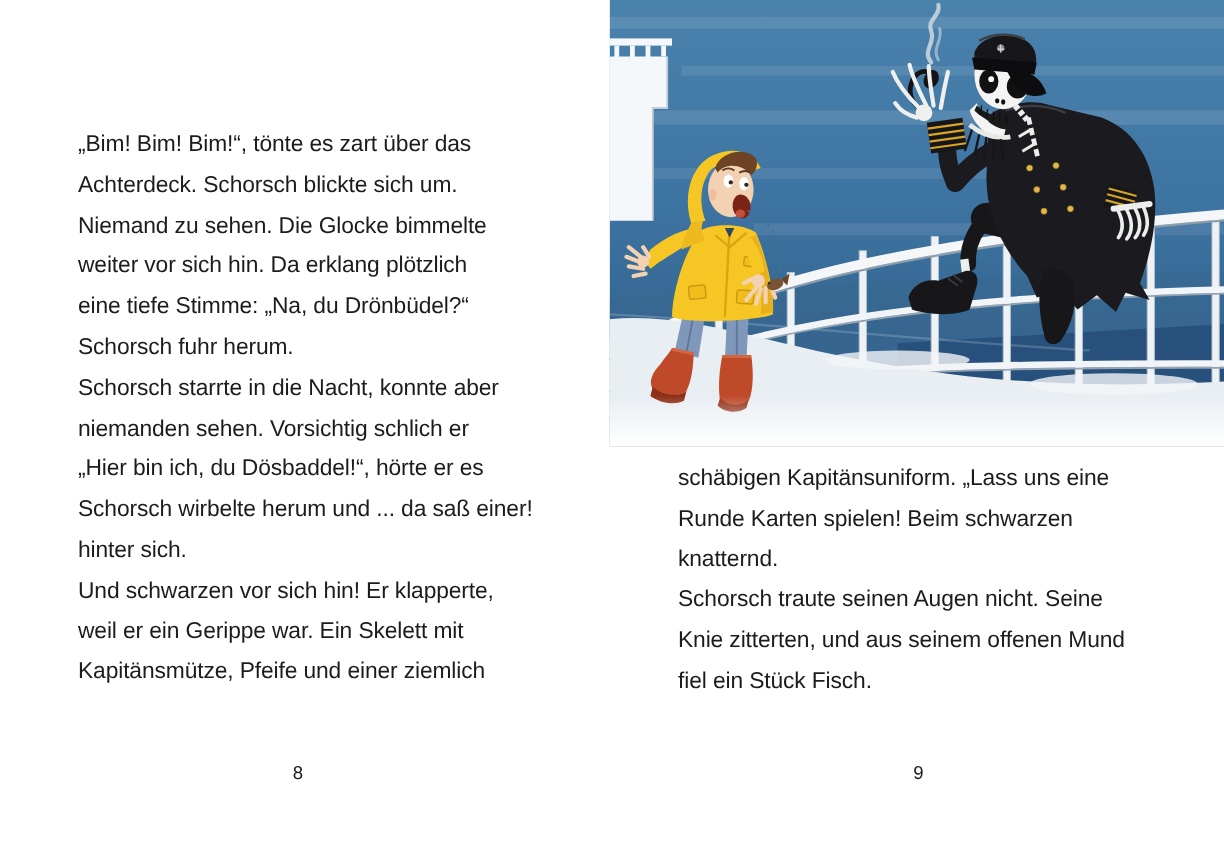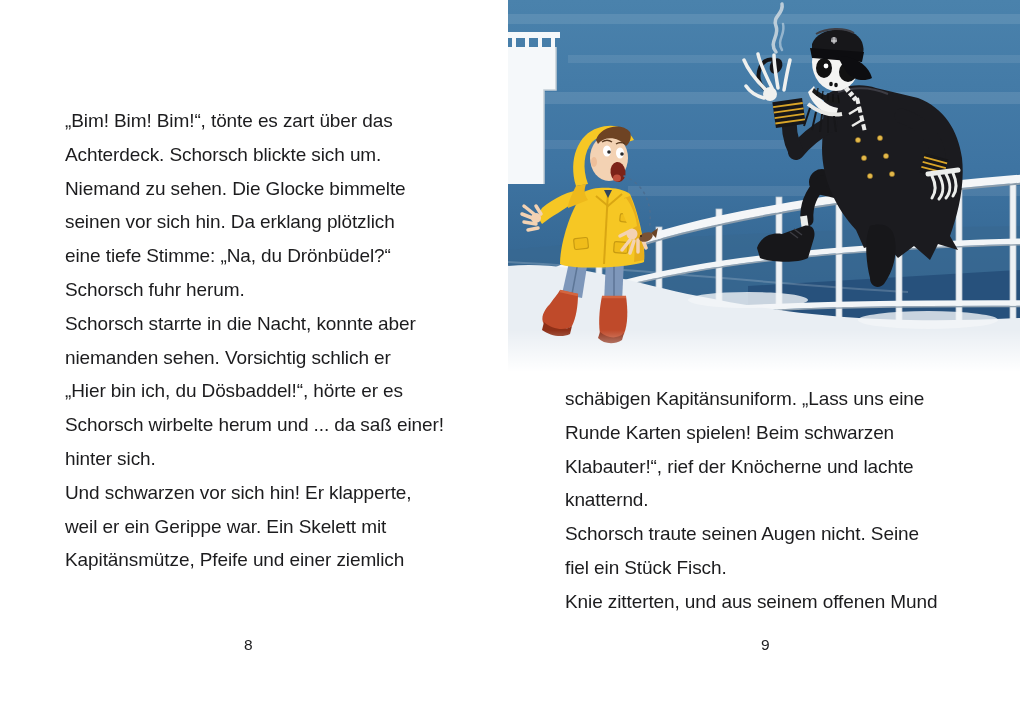--- a/index.html
+++ b/index.html
@@ -254,37 +254,36 @@
     <circle cx="133" cy="236" r="1" fill="#3a2512"></circle>
   </g>
 
   <rect x="0" y="330" width="512" height="42" fill="url(#fadeWhite)"></rect>
 </svg>
 
 <div id="left-text" class="text-block">
   <div>„Bim! Bim! Bim!“, tönte es zart über das</div>
   <div>Achterdeck. Schorsch blickte sich um.</div>
   <div>Niemand zu sehen. Die Glocke bimmelte</div>
-  <div>seinen vor sich hin. Da erklang plötzlich</div>
+  <div>weiter vor sich hin. Da erklang plötzlich</div>
   <div>eine tiefe Stimme: „Na, du Drönbüdel?“</div>
   <div>Schorsch fuhr herum.</div>
   <div>Schorsch starrte in die Nacht, konnte aber</div>
   <div>niemanden sehen. Vorsichtig schlich er</div>
   <div>„Hier bin ich, du Dösbaddel!“, hörte er es</div>
   <div>Schorsch wirbelte herum und ... da saß einer!</div>
   <div>hinter sich.</div>
   <div>Und schwarzen vor sich hin! Er klapperte,</div>
   <div>weil er ein Gerippe war. Ein Skelett mit</div>
   <div>Kapitänsmütze, Pfeife und einer ziemlich</div>
 </div>
 
 <div id="right-text" class="text-block">
   <div>schäbigen Kapitänsuniform. „Lass uns eine</div>
   <div>Runde Karten spielen! Beim schwarzen</div>
-  <div>Klabauter!“, rief der Knöcherne und lachte</div>
   <div>knatternd.</div>
   <div>Schorsch traute seinen Augen nicht. Seine</div>
+  <div>Knie zitterten, und aus seinem offenen Mund</div>
   <div>fiel ein Stück Fisch.</div>
-  <div>Knie zitterten, und aus seinem offenen Mund</div>
 </div>
 
 <div id="pagenum-left" class="pagenum">8</div>
 <div id="pagenum-right" class="pagenum">9</div>
 
 </body></html>

